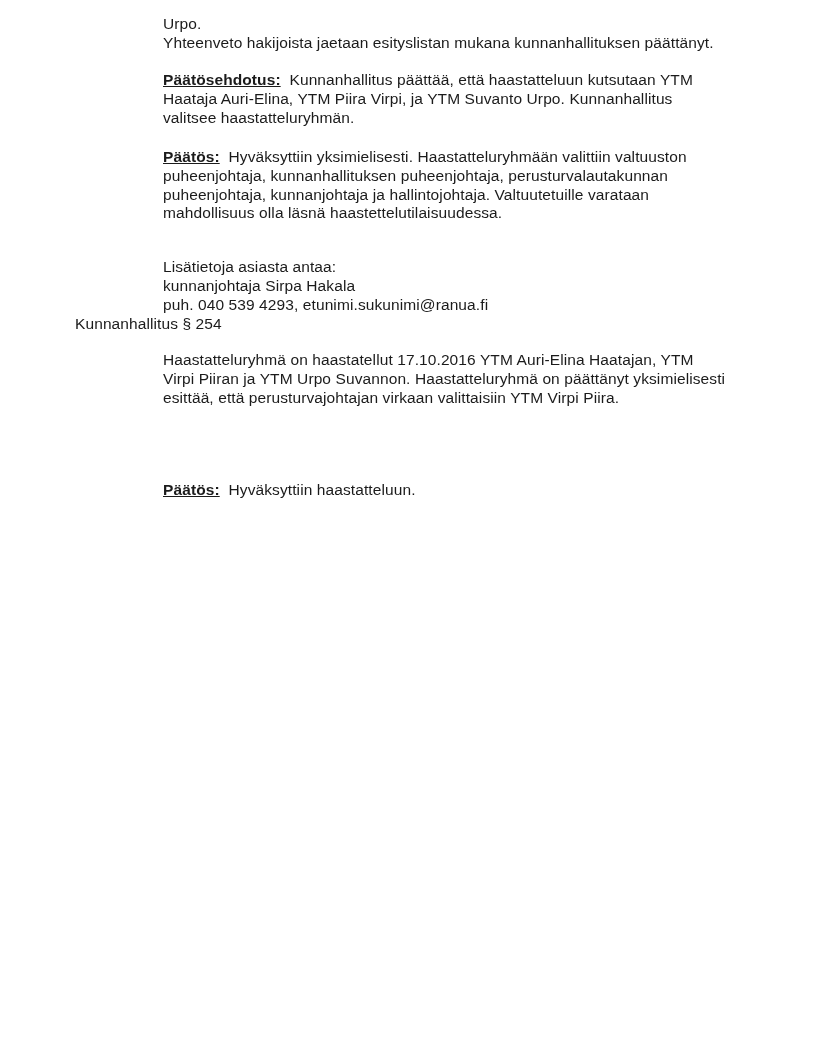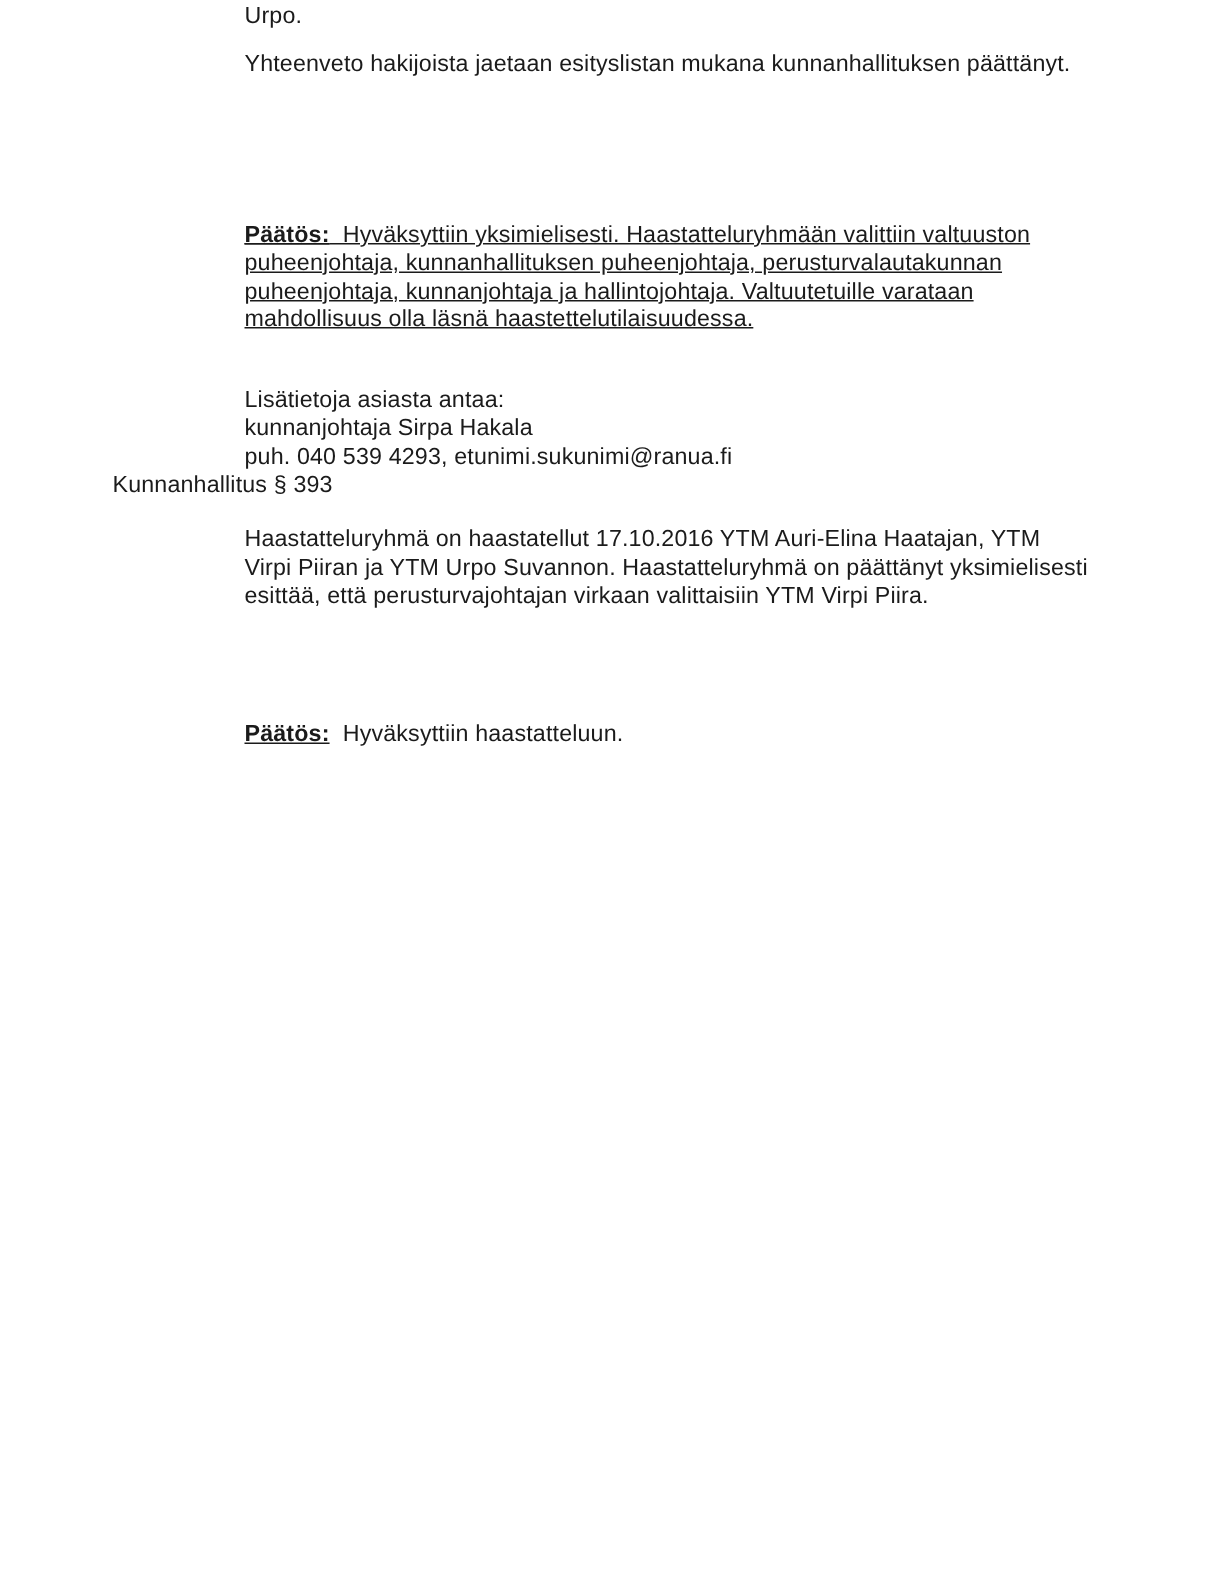--- a/index.html
+++ b/index.html
@@ -36,35 +36,38 @@
     line-height: 18.8px;
     letter-spacing: 0.1px;
     white-space: pre;
   }
 </style>
 </head>
 <body>
 
 <div class="page">
 
-  <div class="para" style="top: 2px;">Urpo.</div>
+  <div class="para" style="top: 15px;">Urpo.</div>
 
   <div class="para" style="top: 34px;">Yhteenveto hakijoista jaetaan esityslistan mukana kunnanhallituksen päättänyt.</div>
 
+  <div class="para" style="top: 71px;"><span class="plabel">Päätösehdotus:</span><span>  Kunnanhallitus päättää, että haastatteluun kutsutaan YTM
+Haataja Auri-Elina, YTM Piira Virpi, ja YTM Suvanto Urpo. Kunnanhallitus
+valitsee haastatteluryhmän.</span></div>
 
-  <div class="para" style="top: 148px; text-decoration: underline;"><span class="plabel">Päätös:</span><span>  Hyväksyttiin yksimielisesti. Haastatteluryhmään valittiin valtuuston
+  <div class="para" style="top: 148px;"><span class="plabel">Päätös:</span><span>  Hyväksyttiin yksimielisesti. Haastatteluryhmään valittiin valtuuston
 puheenjohtaja, kunnanhallituksen puheenjohtaja, perusturvalautakunnan
 puheenjohtaja, kunnanjohtaja ja hallintojohtaja. Valtuutetuille varataan
 mahdollisuus olla läsnä haastettelutilaisuudessa.</span></div>
 
   <div class="para" style="top: 258px;">Lisätietoja asiasta antaa:
 kunnanjohtaja Sirpa Hakala
 puh. 040 539 4293, etunimi.sukunimi@ranua.fi</div>
 
-  <div class="margin-note" style="top: 315px;">Kunnanhallitus § 393</div>
+  <div class="margin-note" style="top: 315px;">Kunnanhallitus § 254</div>
 
   <div class="para" style="top: 351px;">Haastatteluryhmä on haastatellut 17.10.2016 YTM Auri-Elina Haatajan, YTM
 Virpi Piiran ja YTM Urpo Suvannon. Haastatteluryhmä on päättänyt yksimielisesti
 esittää, että perusturvajohtajan virkaan valittaisiin YTM Virpi Piira.</div>
 
 
   <div class="para" style="top: 481px;"><span class="plabel">Päätös:</span><span>  Hyväksyttiin haastatteluun.</span></div>
 
 </div>
 

